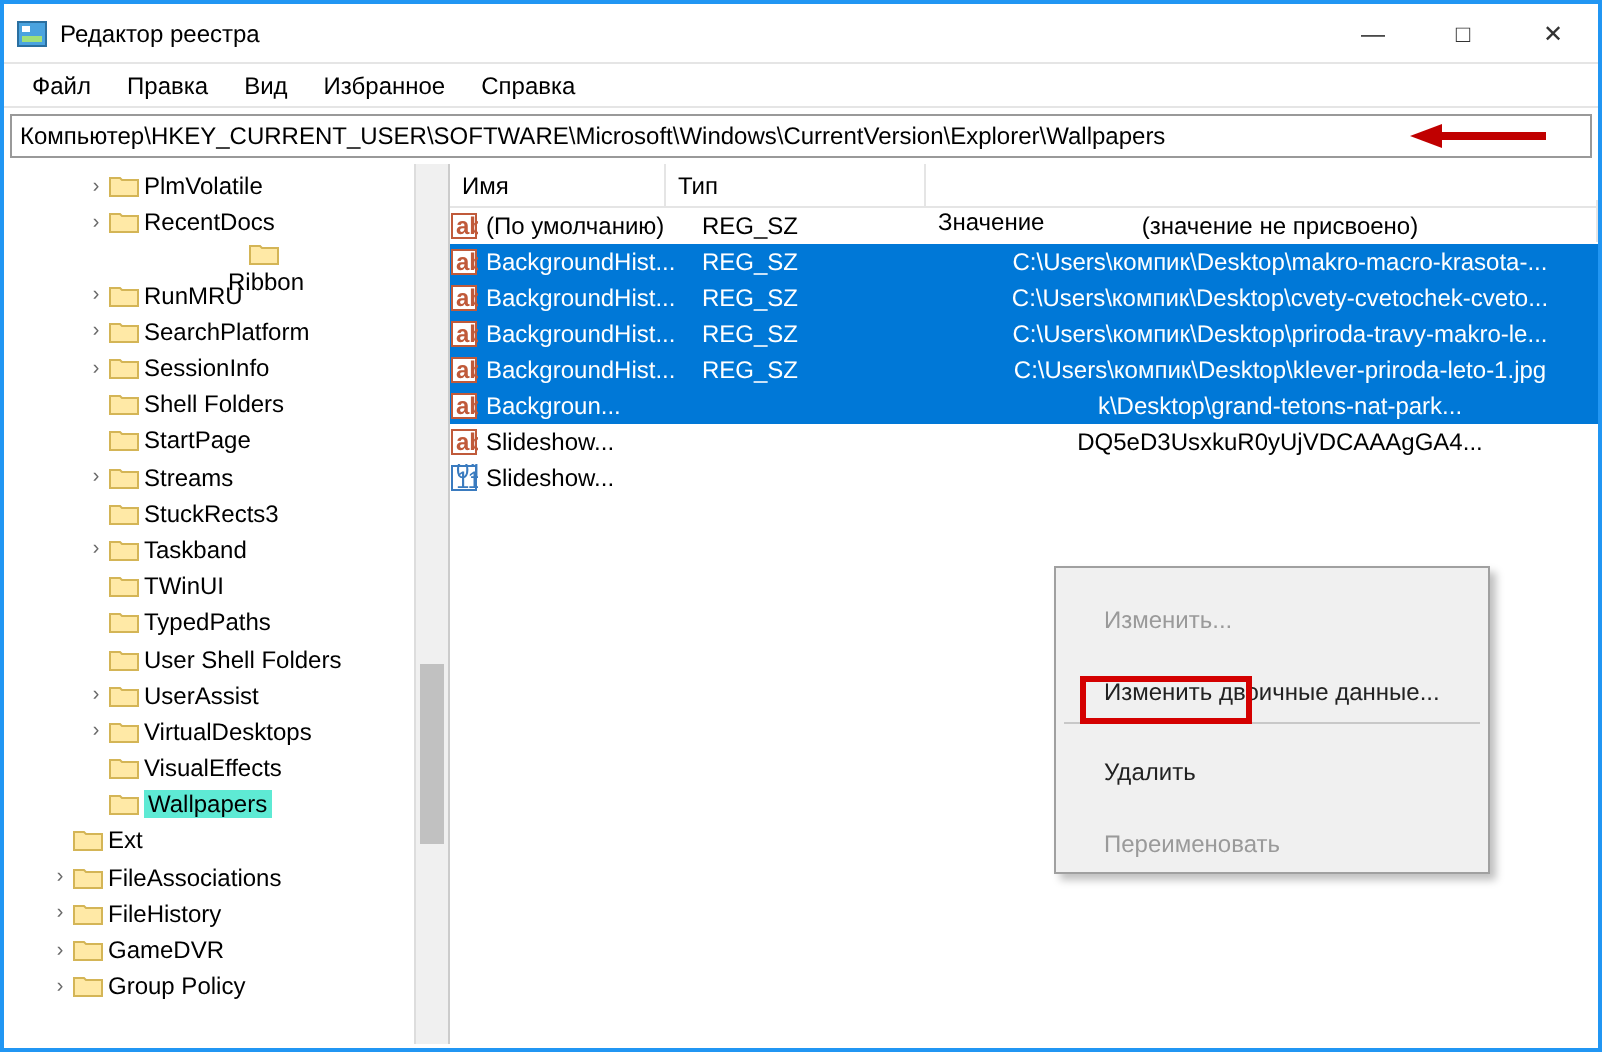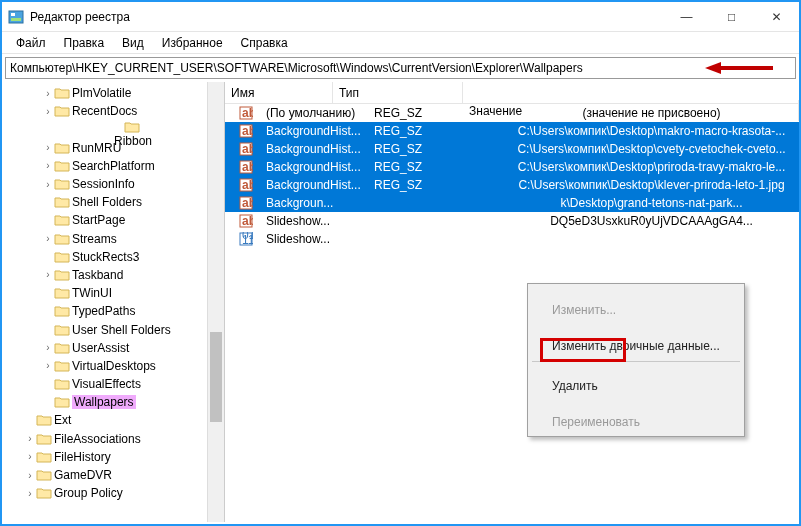--- a/index.html
+++ b/index.html
@@ -13,30 +13,30 @@
 .menubar span { padding: 2px 8px; }
 .addressbar { height: 22px; border: 1px solid #999; margin: 3px; display: flex; align-items: center; padding: 0 4px; position: relative; }
 .addressbar .path { flex: 1; white-space: nowrap; overflow: hidden; }
 .arrow-anno { position: absolute; right: 20px; top: 2px; }
 .content { display: flex; height: calc(100% - 82px); }
 .tree { width: 223px; border-right: 1px solid #ccc; overflow: hidden; padding-top: 2px; position: relative; }
 .tree-inner { padding-left: 4px; }
 .tree-row { display: flex; align-items: center; height: 18.2px; white-space: nowrap; }
 .tree-row .tw { width: 12px; text-align: center; color: #6a6a6a; font-size: 10px; }
 .tree-row .fold { width: 16px; height: 14px; margin-right: 2px; }
-.tree-row.sel .label { background: #f0abfc; padding: 0 2px; }
+.tree-row.sel .label { background: #5eead4; padding: 0 2px; }
 .scrollbar { position: absolute; right: 0; top: 0; bottom: 0; width: 17px; background: #f0f0f0; border-left: 1px solid #ddd; }
 .scrollbar .thumb { position: absolute; left: 2px; right: 2px; top: 250px; height: 90px; background: #c1c1c1; }
 .listpane { flex: 1; position: relative; }
 .listhdr { display: flex; height: 22px; border-bottom: 1px solid #e5e5e5; align-items: center; }
 .listhdr div { padding-left: 6px; border-right: 1px solid #e5e5e5; height: 100%; display: flex; align-items: center; }
 .col-name { width: 108px; } .col-type { width: 130px; } .col-val { flex: 1; margin-top: 36px; }
 .list-row { display: flex; height: 18px; align-items: center; }
 .list-row.sel { background: #0078d7; color: #fff; }
-.list-row .ic { width: 41px; display: flex; align-items: center; justify-content: center; }
+.list-row .ic { width: 18px; display: flex; align-items: center; justify-content: flex-start; }
 .list-row .nm { width: 102px; white-space: nowrap; overflow: hidden; text-overflow: ellipsis; }
 .list-row .tp { width: 130px; padding-left: 6px; }
 .list-row .vl { flex: 1; padding-left: 6px; white-space: nowrap; overflow: hidden; text-overflow: ellipsis; text-align: center; }
 .ctxmenu { position: absolute; left: 302px; top: 201px; width: 218px; background: #f0f0f0; border: 1px solid #a0a0a0; box-shadow: 3px 3px 4px rgba(0,0,0,.25); padding: 2px; }
 .ctxmenu .mi { padding: 5px 10px 5px 22px; color: #222; margin-top: 12px; }
 .ctxmenu .mi.disabled { color: #9a9a9a; }
 .ctxmenu .sep { height: 1px; background: #c8c8c8; margin: 3px 2px; }
 .ctxmenu .hl { position: absolute; border: 3px solid #d40000; }
 .fold svg, .reg-icon svg { display: block; }
 </style>

